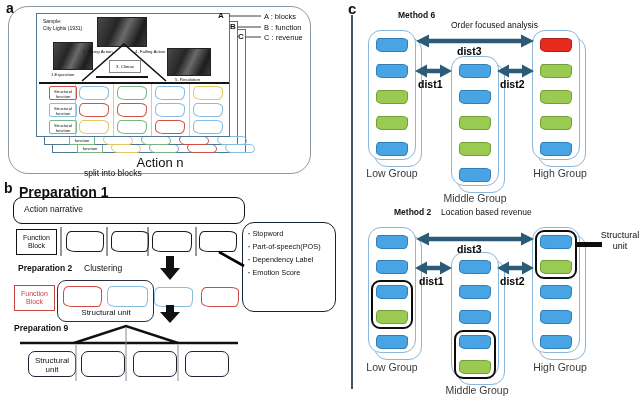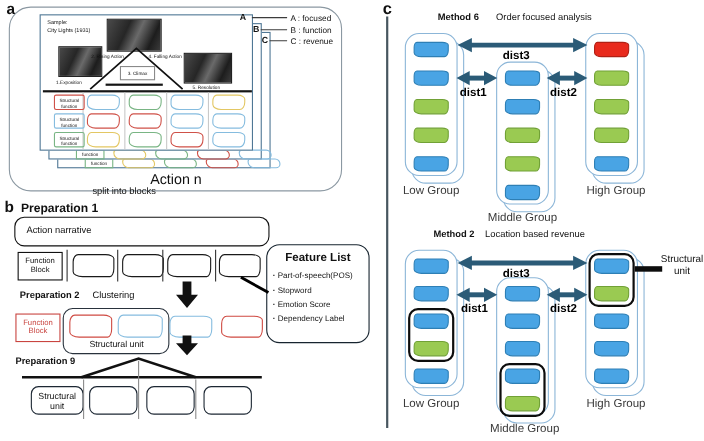--- a/index.html
+++ b/index.html
@@ -79,46 +79,45 @@
       <div style="position: absolute; left: 12px; top: 106px; width: 28px; height: 14px; border: 1.2px solid rgb(121, 181, 132); border-radius: 2px; font-size: 4.2px; line-height: 5px; text-align: center; padding-top: 2px;">Structural function</div>
       <div style="position: absolute; left: 42px; top: 106px; width: 30px; height: 14px; border: 1.3px solid rgb(227, 199, 99); border-radius: 4px 7px 5px 8px / 6px 4px 7px 5px;"></div>
       <div style="position: absolute; left: 80px; top: 106px; width: 30px; height: 14px; border: 1.3px solid rgb(121, 181, 132); border-radius: 4px 7px 5px 8px / 6px 4px 7px 5px;"></div>
       <div style="position: absolute; left: 118px; top: 106px; width: 30px; height: 14px; border: 1.3px solid rgb(207, 81, 72); border-radius: 4px 7px 5px 8px / 6px 4px 7px 5px;"></div>
       <div style="position: absolute; left: 156px; top: 106px; width: 30px; height: 14px; border: 1.3px solid rgb(133, 188, 223); border-radius: 4px 7px 5px 8px / 6px 4px 7px 5px;"></div>
     </div>
 
   <div class="t b" style="left:218px;top:11px;font-size:8px">A</div>
   <div class="t b" style="left:230px;top:22px;font-size:8px">B</div>
   <div class="t b" style="left:238px;top:32px;font-size:8px">C</div>
-  <div class="t" style="left:264px;top:12px;font-size:7.5px">A : focused</div>
+  <div class="t" style="left:264px;top:12px;font-size:7.5px">A : blocks</div>
   <div class="t" style="left:264px;top:23px;font-size:7.5px">B : function</div>
   <div class="t" style="left:264px;top:33px;font-size:7.5px">C : revenue</div>
 
   <div class="abs" style="left:105px;top:155px;width:110px;text-align:center;font-size:13px">Action n</div>
 
   <div class="t b" style="left:4px;top:180px;font-size:14px">b</div>
-  <div class="t b" style="left:19px;top:184px;font-size:11px">Preparation 1</div>
+  <div class="t b" style="left:19px;top:184px;font-size:14px">Preparation 1</div>
   <div class="t" style="left:84px;top:168px;font-size:8.5px">split into blocks</div>
 
   <div class="abs" style="left:13px;top:197px;width:232px;height:27px;border:1.4px solid #111;border-radius:9px"></div>
   <div class="t" style="left:24px;top:204px;font-size:8.5px">Action narrative</div>
 
   <div class="w" style="left:16px;top:229px;width:41px;height:26px;border:1.4px solid #111;font-size:7px;line-height:8px;text-align:center;padding-top:4px">Function Block</div>
   <div class="skbox" style="left:66px;top:231px;width:38px;height:21px;border:1.3px solid #1a1a1a"></div>
   <div class="skbox" style="left:111px;top:231px;width:38px;height:21px;border:1.3px solid #1a1a1a"></div>
   <div class="skbox" style="left:152px;top:231px;width:40px;height:21px;border:1.3px solid #1a1a1a"></div>
   <div class="skbox" style="left:199px;top:231px;width:38px;height:21px;border:1.3px solid #1a1a1a"></div>
 
   <div id="feature-box">
-    <div class="b" style="text-align:center;font-size:10.5px;margin-top:5px">Feature List</div>
     <div id="feature-items" style="margin:4px 0 0 5px">
+      <div>Stopword</div>
       <div>Part-of-speech(POS)</div>
-      <div>Stopword</div>
+      <div>Dependency Label</div>
       <div>Emotion Score</div>
-      <div>Dependency Label</div>
     </div>
   </div>
 
   <div class="t b" style="left:18px;top:263px;font-size:8.5px">Preparation 2</div>
   <div class="t" style="left:84px;top:263px;font-size:8.5px">Clustering</div>
 
   <div class="w" style="left:14px;top:285px;width:41px;height:26px;border:1.5px solid #c94540;color:#c94540;font-size:7px;line-height:8px;text-align:center;padding-top:4px">Function Block</div>
   <div class="abs" style="left:57px;top:280px;width:97px;height:42px;border:1.4px solid #29323c;border-radius:9px"></div>
   <div class="skbox" style="left:63px;top:286px;width:39px;height:21px;border:1.4px solid #cf4a42"></div>
   <div class="skbox" style="left:107px;top:286px;width:41px;height:21px;border:1.4px solid #85bcdf"></div>
@@ -127,21 +126,21 @@
   <div class="skbox" style="left:201px;top:287px;width:38px;height:20px;border:1.4px solid #cf4a42"></div>
 
   <div class="t b" style="left:14px;top:323px;font-size:8.5px">Preparation 9</div>
   <div class="w" style="left:28px;top:351px;width:48px;height:26px;border:1.5px solid #1c2733;border-radius:7px;font-size:8px;line-height:9px;text-align:center;padding-top:4px">Structural unit</div>
   <div class="abs" style="left:81px;top:351px;width:44px;height:26px;border:1.5px solid #1c2733;border-radius:7px"></div>
   <div class="abs" style="left:133px;top:351px;width:44px;height:26px;border:1.5px solid #1c2733;border-radius:7px"></div>
   <div class="abs" style="left:185px;top:351px;width:44px;height:26px;border:1.5px solid #1c2733;border-radius:7px"></div>
 
   <div class="t b" style="left:348px;top:0;font-size:15px">c</div>
   <div class="mt b" style="left:398px;top:10px">Method 6</div>
-  <div class="mt" style="left:451px;top:10px">Order focused analysis</div>
+  <div class="mt" style="left:451px;top:20px">Order focused analysis</div>
   <div class="mt b" style="left:394px;top:207px">Method 2</div>
   <div class="mt" style="left:441px;top:207px">Location based revenue</div>
 
   <div id="c-stacks" class="abs" style="left:0;top:0;width:640px;height:401px">
       <div style="position: absolute; left: 374px; top: 37px; width: 48px; height: 130px; background: rgb(255, 255, 255); border: 1.6px solid rgb(140, 182, 216); border-radius: 13px;"></div>
       <div style="position: absolute; left: 368px; top: 30px; width: 48px; height: 130px; background: rgb(255, 255, 255); border: 1.6px solid rgb(140, 182, 216); border-radius: 13px;"></div>
       <div style="position: absolute; left: 376px; top: 38px; width: 32px; height: 14px; background: rgb(73, 164, 228); border: 1px solid rgb(46, 127, 181); border-radius: 3px 6px 4px 7px / 5px 3px 6px 4px;"></div>
       <div style="position: absolute; left: 376px; top: 64px; width: 32px; height: 14px; background: rgb(73, 164, 228); border: 1px solid rgb(46, 127, 181); border-radius: 3px 6px 4px 7px / 5px 3px 6px 4px;"></div>
       <div style="position: absolute; left: 376px; top: 90px; width: 32px; height: 14px; background: rgb(154, 202, 82); border: 1px solid rgb(113, 161, 54); border-radius: 3px 6px 4px 7px / 5px 3px 6px 4px;"></div>
       <div style="position: absolute; left: 376px; top: 116px; width: 32px; height: 14px; background: rgb(154, 202, 82); border: 1px solid rgb(113, 161, 54); border-radius: 3px 6px 4px 7px / 5px 3px 6px 4px;"></div>

